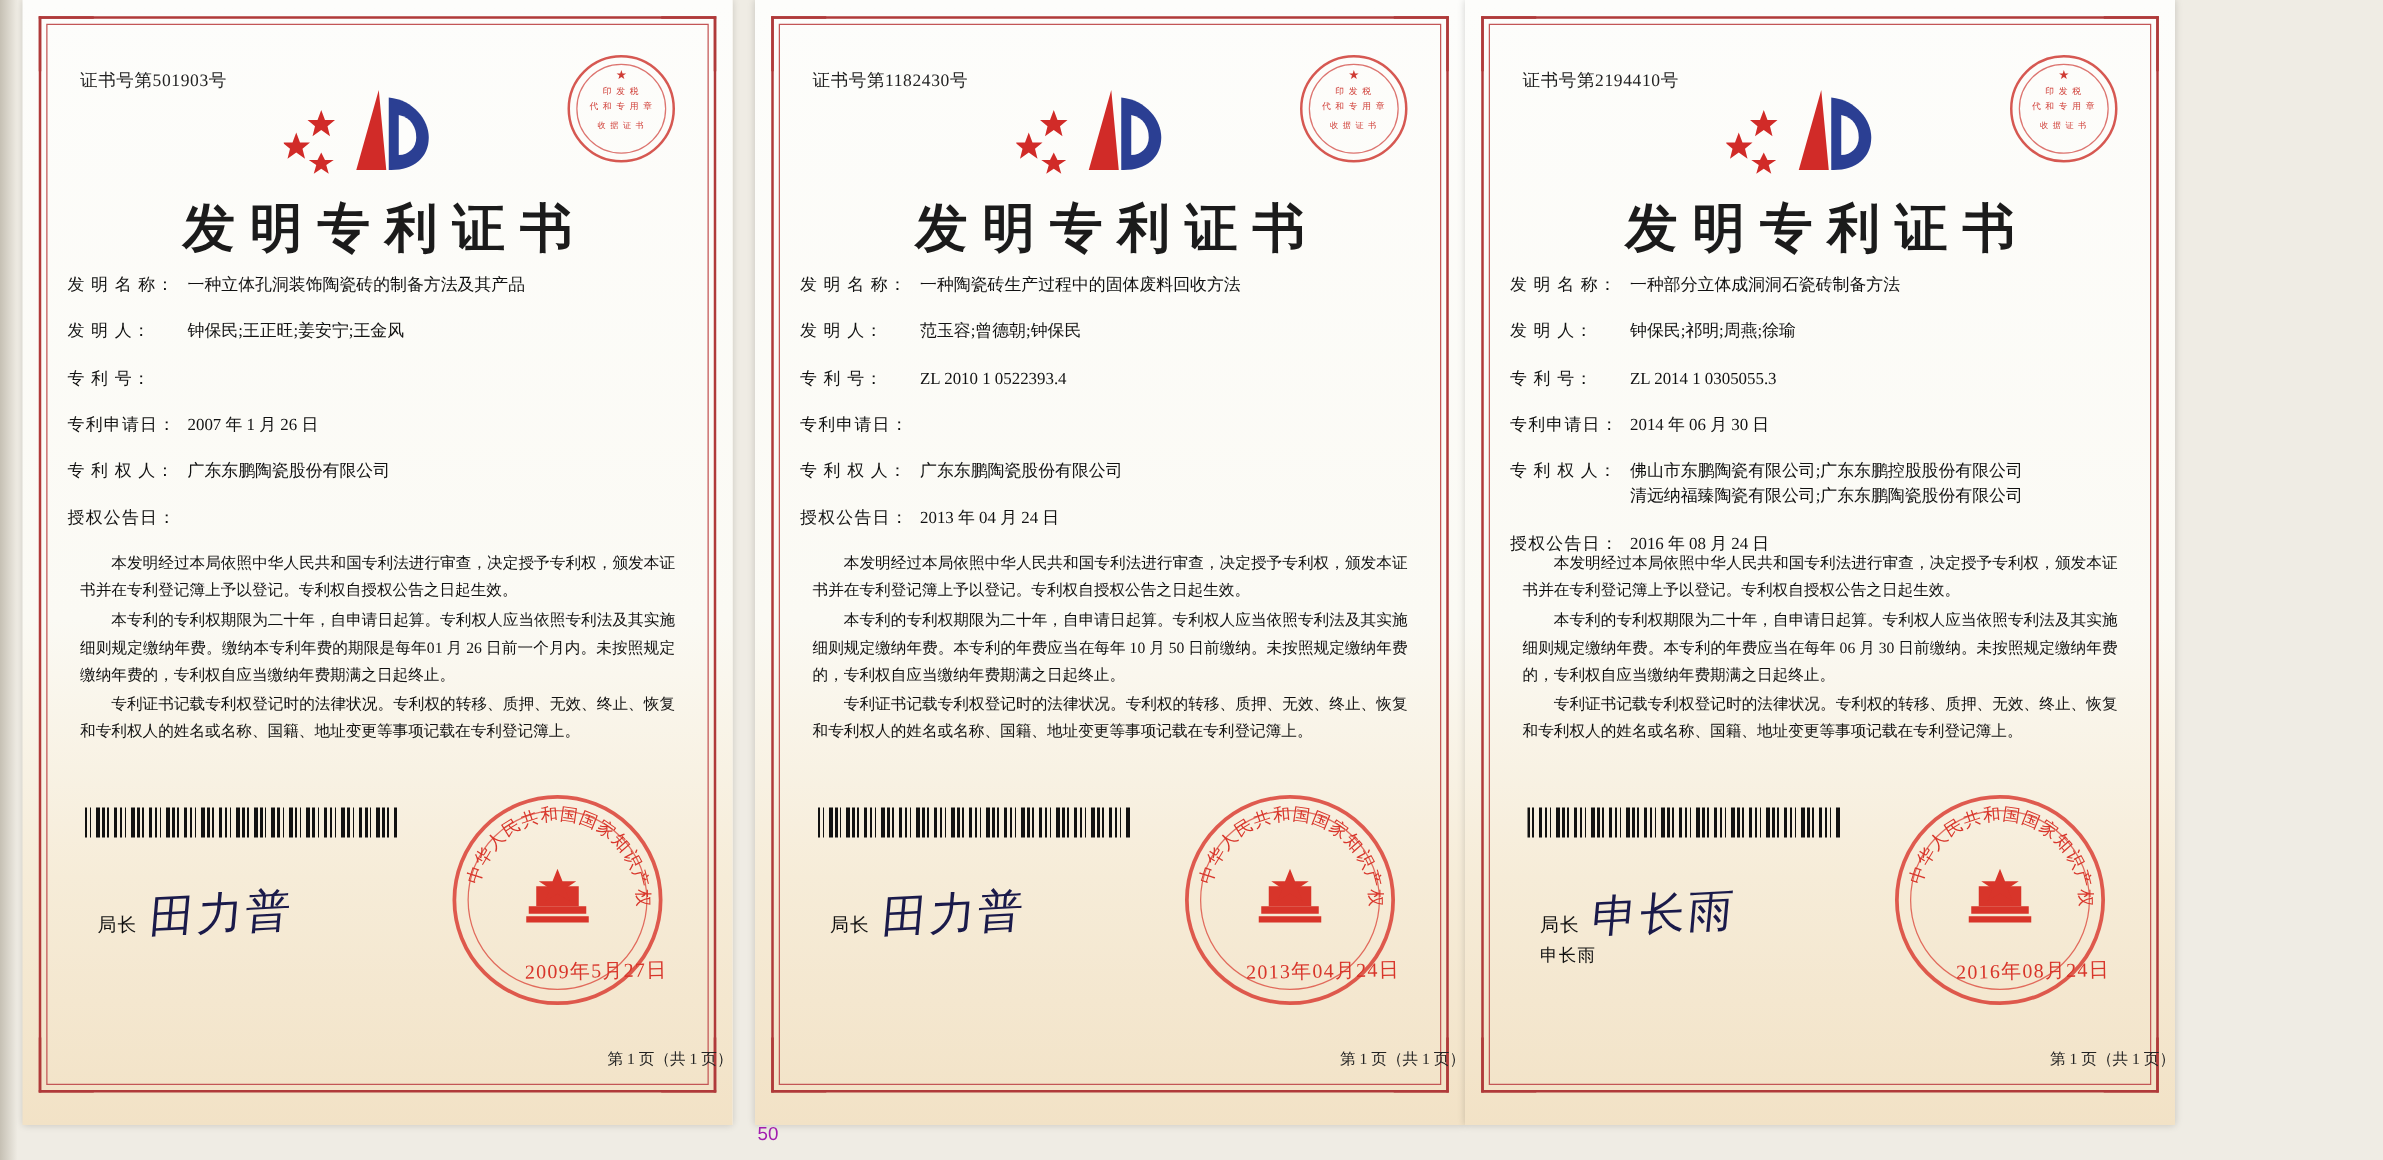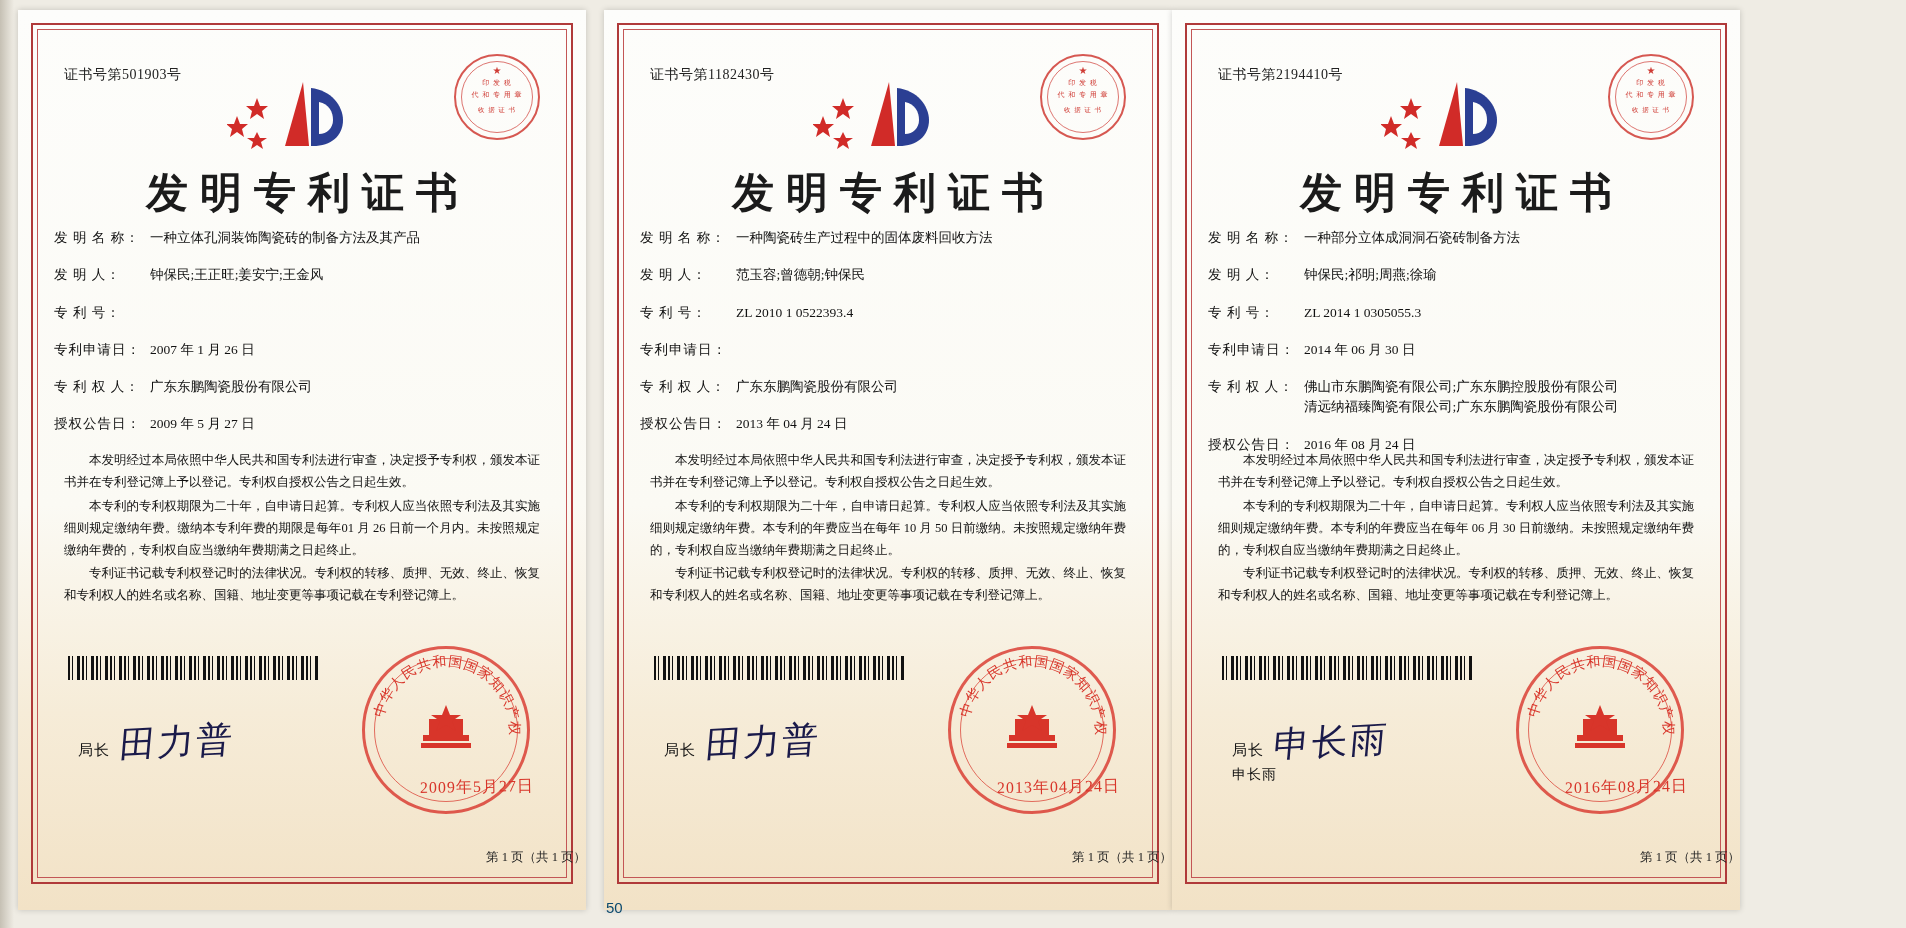--- a/index.html
+++ b/index.html
@@ -14,21 +14,20 @@
     width:1906px;height:928px;
     background:#efece4;
     display:flex;
     gap:0px;
     box-sizing:border-box;
   }
   .cert{
     position:relative;
     width:568px;
     height:900px;
-    margin-top:10px;
     background:linear-gradient(180deg,#fdfdfb 0%,#fbfaf4 55%,#f6ecd8 78%,#f2e2c6 100%);
     box-shadow:0 0 6px rgba(0,0,0,.18);
     box-sizing:border-box;
   }
   .cert:nth-child(1){margin-left:22px;}
   .cert:nth-child(2){margin-left:18px;}
   .cert:nth-child(3){margin-left:18px;}
 
   
   .border-outer{
@@ -169,21 +168,21 @@
     transform:rotate(-1deg);
   }
 
   .footer-page{
     position:absolute;left:0;right:0;bottom:44px;
     text-align:right;font-size:12.5px;color:#222;
   }
 
   .scan-num{
     position:absolute;left:606px;bottom:12px;
-    font-size:15px;color:#0c4a6e;
+    font-size:15px;color:#a21caf;
     font-family:"Liberation Sans",sans-serif;
   }
   .edge-shadow{
     position:absolute;left:0;top:0;width:14px;height:928px;
     background:linear-gradient(90deg,rgba(120,110,90,.35),rgba(120,110,90,0));
     pointer-events:none;
   }
 </style>
 </head>
 <body>
@@ -240,21 +239,20 @@
       <div class="frow">
           <div class="flabel">专利申请日：</div>
           <div class="fvalue">2007 年 1 月 26 日</div>
         </div>
       <div class="frow">
           <div class="flabel">专 利 权 人：</div>
           <div class="fvalue">广东东鹏陶瓷股份有限公司</div>
         </div>
       <div class="frow">
           <div class="flabel">授权公告日：</div>
-          <div class="fvalue">2009 年 5 月 27 日</div>
         </div>
     </div>
 
     <div class="body-text">
       <p>本发明经过本局依照中华人民共和国专利法进行审查，决定授予专利权，颁发本证书并在专利登记簿上予以登记。专利权自授权公告之日起生效。</p>
       <p>本专利的专利权期限为二十年，自申请日起算。专利权人应当依照专利法及其实施细则规定缴纳年费。缴纳本专利年费的期限是每年01 月 26 日前一个月内。未按照规定缴纳年费的，专利权自应当缴纳年费期满之日起终止。</p>
       <p>专利证书记载专利权登记时的法律状况。专利权的转移、质押、无效、终止、恢复和专利权人的姓名或名称、国籍、地址变更等事项记载在专利登记簿上。</p>
     </div>
 
     <div class="barcode"></div>

